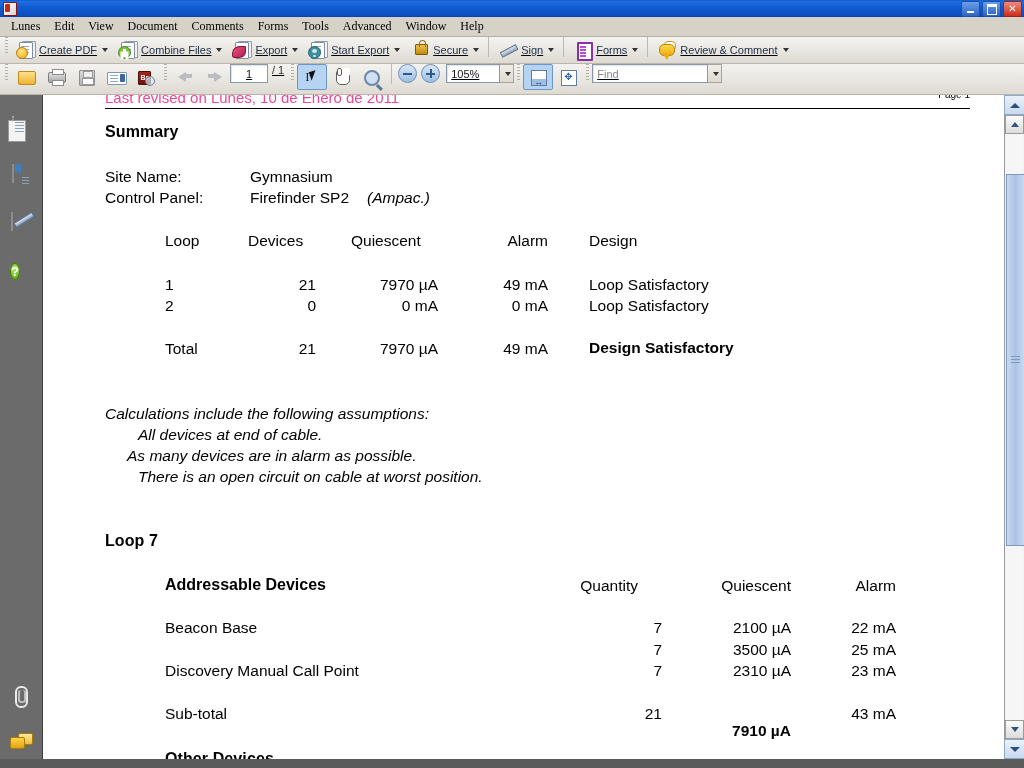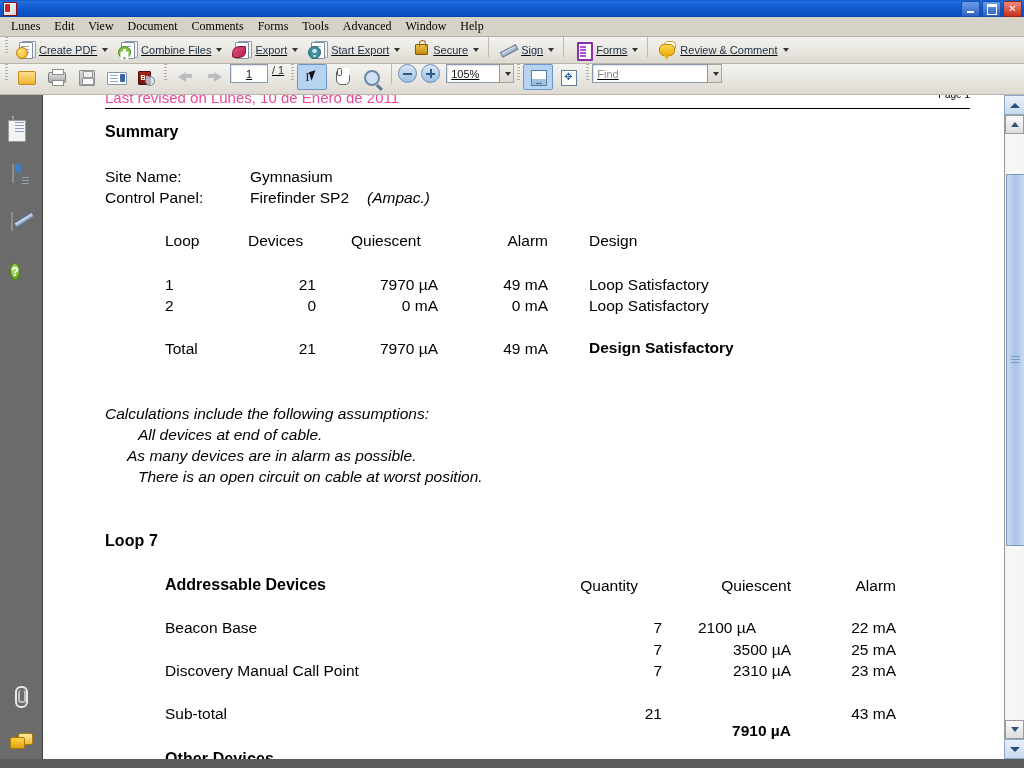--- a/index.html
+++ b/index.html
@@ -503,21 +503,21 @@
 
         <h2 class="sec" style="left:62px;top:437px;">Loop 7</h2>
 
         <div class="txt bold" style="left:122px;top:481px;font-size:16px;">Addressable Devices</div>
         <div class="txt r" style="left:495px;top:482px;width:100px;">Quantity</div>
         <div class="txt r" style="left:610px;top:482px;width:138px;">Quiescent</div>
         <div class="txt r" style="left:760px;top:482px;width:93px;">Alarm</div>
 
         <div class="txt" style="left:122px;top:524px;">Beacon Base</div>
         <div class="txt r" style="left:495px;top:524px;width:124px;">7</div>
-        <div class="txt r" style="left:620px;top:524px;width:128px;text-align:center;">2100 µA</div>
+        <div class="txt r" style="left:620px;top:524px;width:128px;">2100 µA</div>
         <div class="txt r" style="left:760px;top:524px;width:93px;">22 mA</div>
 
         <div class="txt r" style="left:495px;top:546px;width:124px;">7</div>
         <div class="txt r" style="left:620px;top:546px;width:128px;">3500 µA</div>
         <div class="txt r" style="left:760px;top:546px;width:93px;">25 mA</div>
 
         <div class="txt" style="left:122px;top:567px;">Discovery Manual Call Point</div>
         <div class="txt r" style="left:495px;top:567px;width:124px;">7</div>
         <div class="txt r" style="left:620px;top:567px;width:128px;">2310 µA</div>
         <div class="txt r" style="left:760px;top:567px;width:93px;">23 mA</div>

